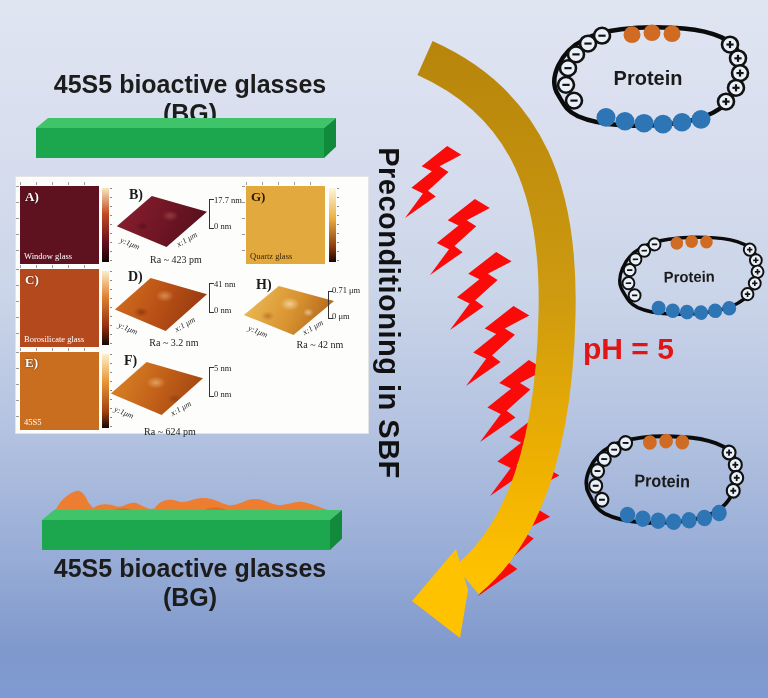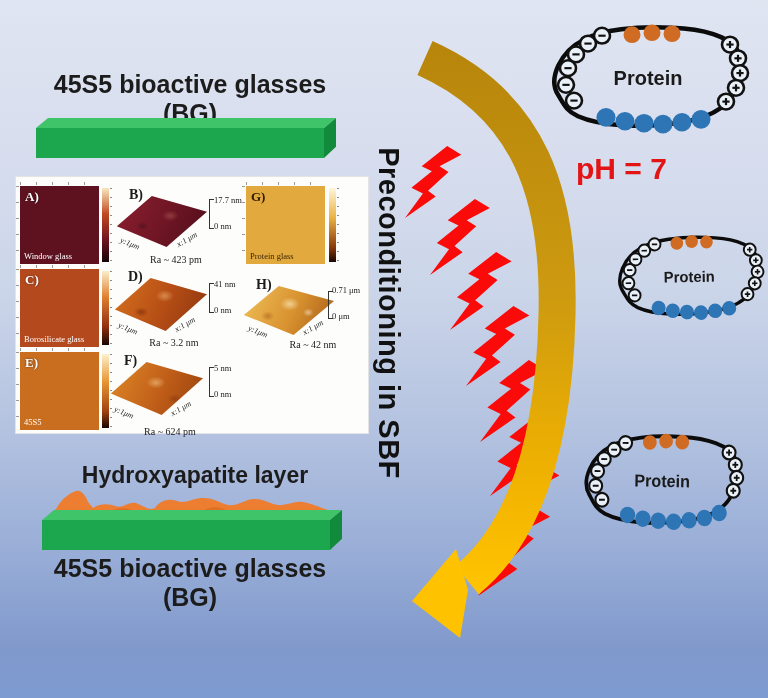--- a/index.html
+++ b/index.html
@@ -114,21 +114,21 @@
     <div class="p2d" style="left:4px;top:175px">
       <div class="tex imgE"></div>
       <span class="lab">E)</span>
       <span class="samp">45S5</span>
     </div>
     <div class="cbar cbarE" style="left:86px;top:177px"></div>
 
     <div class="p2d" style="left:230px;top:9px">
       <div class="tex imgG"></div>
       <span class="lab labdark">G)</span>
-      <span class="samp sampdark">Protein glass</span>
+      <span class="samp sampdark">Quartz glass</span>
     </div>
     <div class="cbar cbarG" style="left:313px;top:11px"></div>
 
     <span class="p3lab" style="left:113px;top:10px">B)</span>
     <div class="surf surfB" style="left:99px;top:18px;width:92px;height:52px"></div>
     <div class="scl" style="left:193px;top:22px;height:30px">
         <i class="t1"></i>
         <i class="t2"></i>
       </div>
     <span class="sctx" style="left:198px;top:18px">17.7 nm</span>
@@ -164,21 +164,21 @@
     <span class="p3lab" style="left:240px;top:100px">H)</span>
     <div class="surf surfH" style="left:226px;top:108px;width:92px;height:50px"></div>
     <div class="scl" style="left:312px;top:114px;height:28px">
         <i class="t1"></i>
         <i class="t2"></i>
       </div>
     <span class="sctx" style="left:316px;top:108px">0.71 μm</span>
     <span class="sctx" style="left:316px;top:134px">0 μm</span>
     <span class="axl" style="left:232px;top:150px;transform:rotate(22deg)">y:1μm</span>
     <span class="axl" style="left:286px;top:146px;transform:rotate(-30deg)">x:1 μm</span>
-    <span class="ra" style="left:257px;top:162px;width:80px">Ra ~ 42 nm</span>
+    <span class="ra" style="left:264px;top:162px;width:80px">Ra ~ 42 nm</span>
   </div>
 
   <div id="precond" class="abs">Preconditioning in SBF</div>
 
   <svg class="abs" style="left:0;top:0" width="768" height="698" viewBox="0 0 768 698">
     <defs>
       <linearGradient id="gold" x1="0" y1="0" x2="0" y2="1">
         <stop offset="0" stop-color="#B8860B"></stop>
           <stop offset="0.45" stop-color="#CD9A10"></stop>
         <stop offset="0.8" stop-color="#F0B200"></stop>
@@ -375,23 +375,22 @@
           <line y1="-3.6" y2="3.6" x1="0" x2="0" stroke="#111" stroke-width="2.2"></line>
         </g>
         <g transform="translate(192,71)">
           <circle r="8" fill="#EAF0F8" stroke="#111" stroke-width="2.6"></circle>
           <line x1="-3.6" x2="3.6" y1="0" y2="0" stroke="#111" stroke-width="2.2"></line>
           <line y1="-3.6" y2="3.6" x1="0" x2="0" stroke="#111" stroke-width="2.2"></line>
         </g>
         <text x="104" y="68" text-anchor="middle" font-size="20" font-weight="bold" fill="#1a1a1a">Protein</text>
       </svg></div>
 
-  <div class="abs ph" style="left:576px;top:152px">pH = 7</div>
-
-  <div class="abs ttl" style="left:55px;top:462px;width:280px;font-size:23px">Hydroxyapatite layer</div>
+  <div class="abs ph" style="left:583px;top:332px">pH = 5</div>
+
 
   <svg class="abs" style="left:48px;top:487px" width="288" height="30" viewBox="0 0 288 30">
     <path d="M0,29 L8,22 C14,11 22,6 28,4 C33,2 38,9 40,15 L45,21 C53,16 61,17 67,19 C75,22 80,14 88,16 C96,19 101,24 107,21 C112,13 121,11 129,14 C137,17 143,12 153,11 C164,10 172,16 180,18 C188,20 196,13 205,12 C215,11 222,17 230,18 C238,19 246,14 254,15 C264,16 272,21 280,23 L288,25 L288,29 Z" fill="#ED7D31"></path>
     <path d="M60,29 L66,23 C72,20 80,21 86,24 L90,29 Z M150,29 L158,22 C166,19 174,20 180,24 L184,29 Z" fill="#D96A1E" opacity="0.7"></path>
   </svg>
 
   <div class="abs bar3d" style="left:42px;top:510px">
     <div class="bar-top"></div>
     <div class="bar-front"></div>
     <div class="bar-side"></div>

